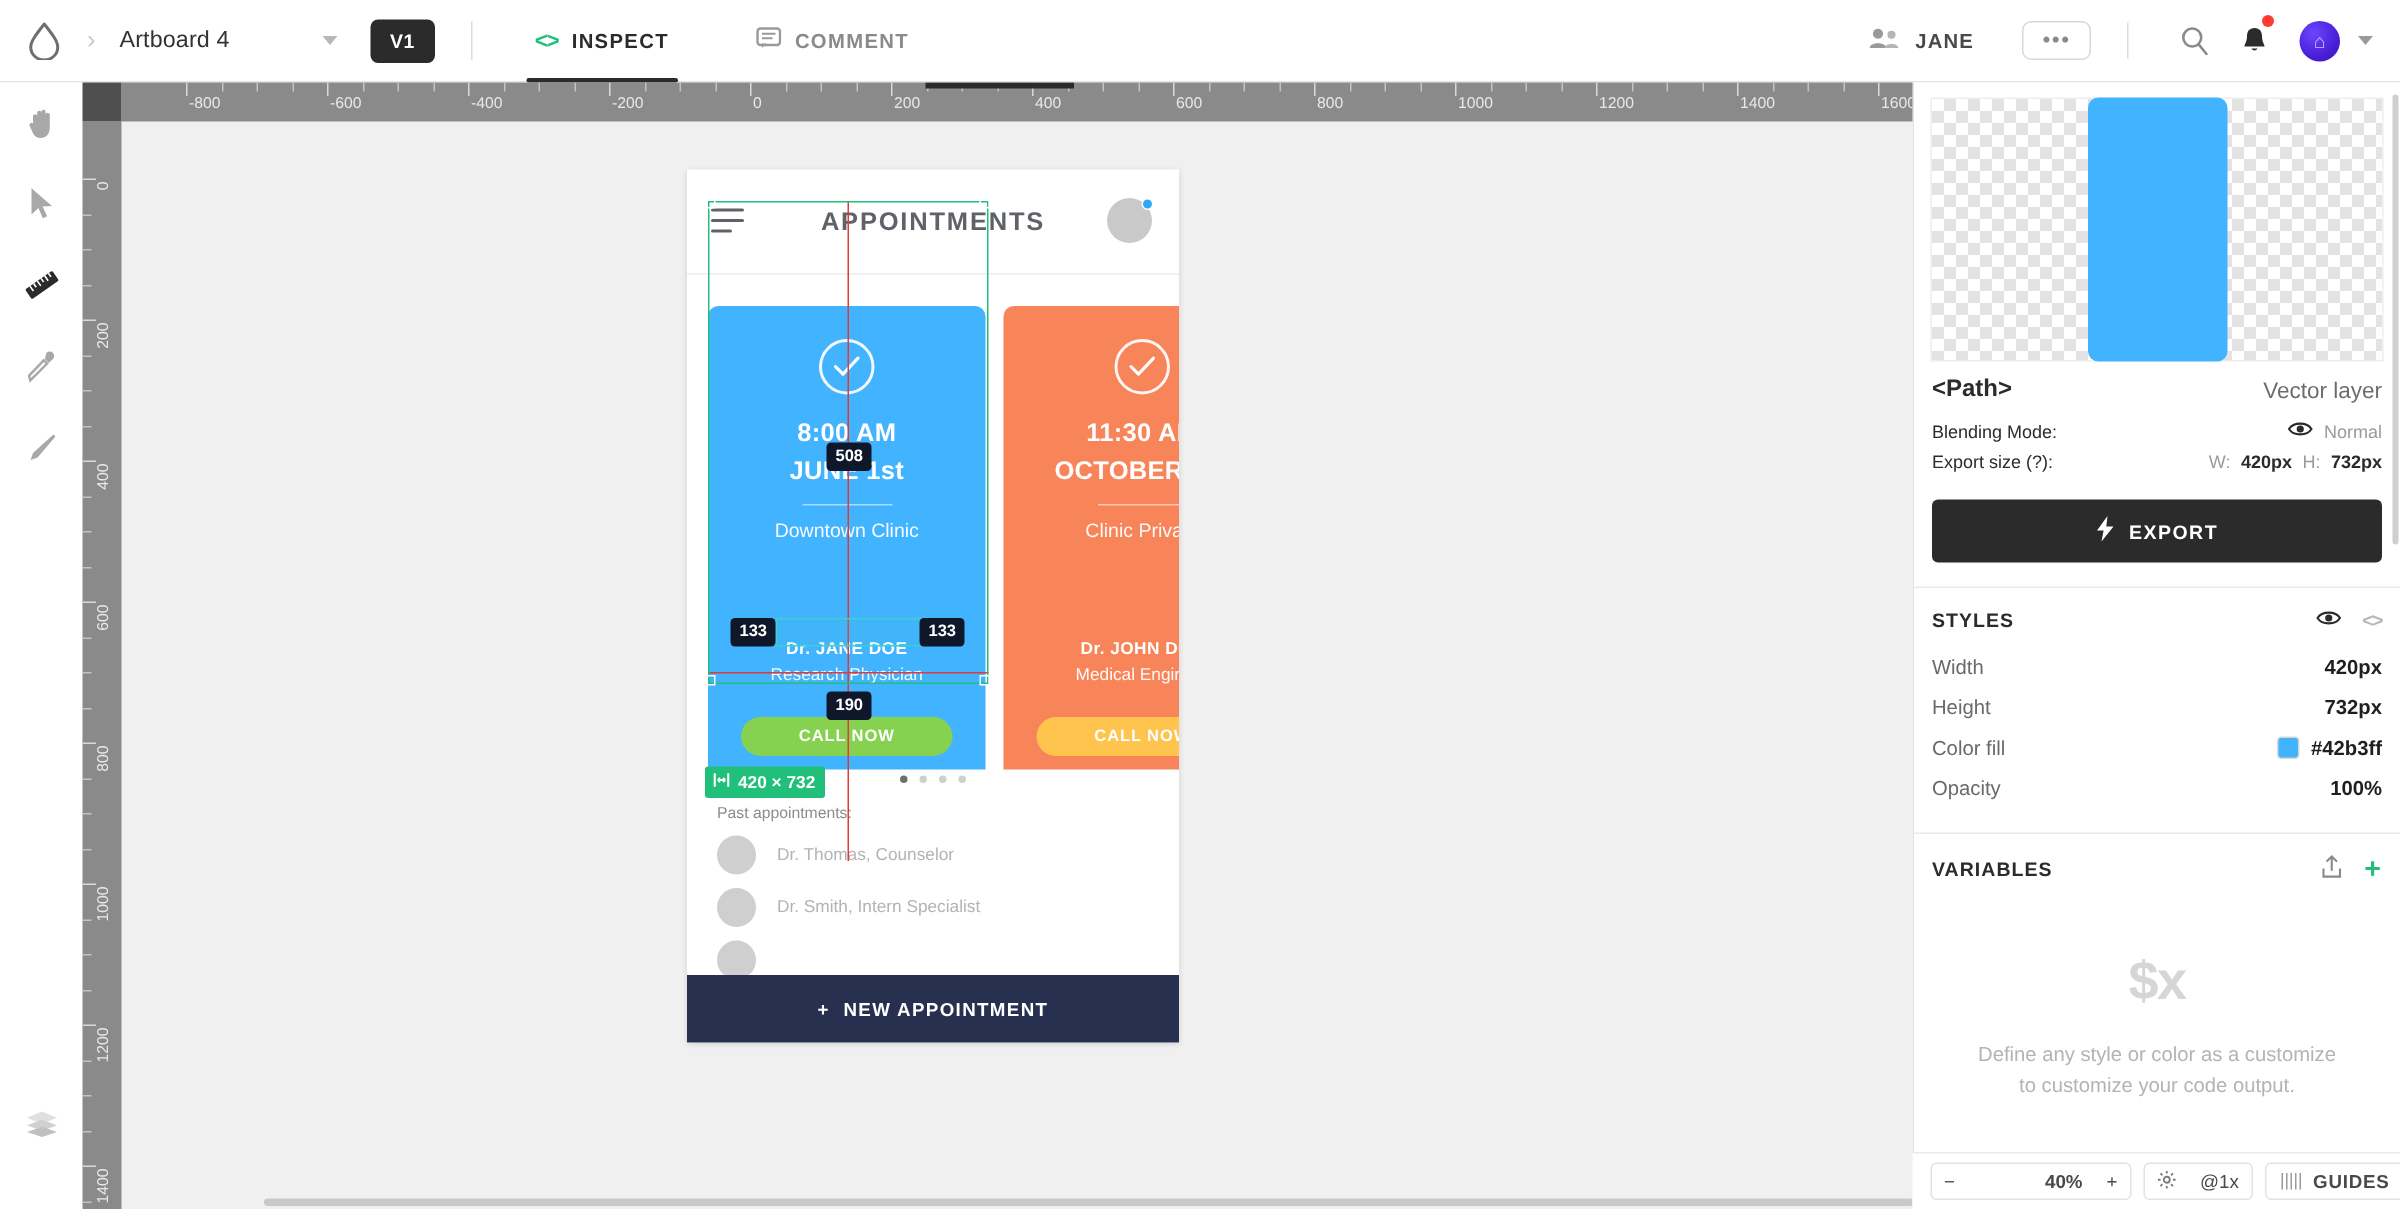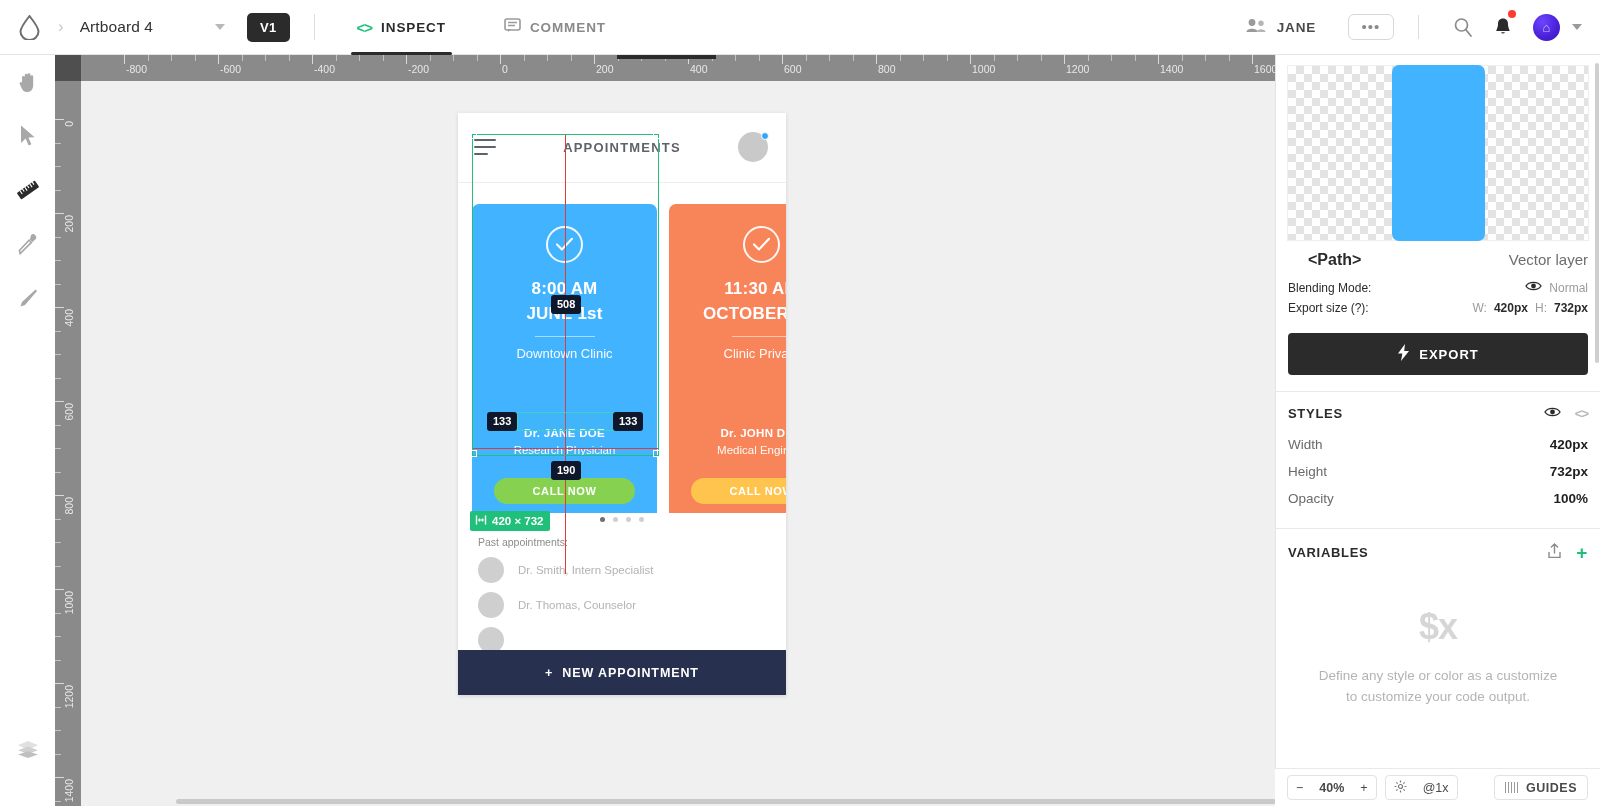--- a/index.html
+++ b/index.html
@@ -131,21 +131,21 @@
   .app-header {
     position: relative; height: 70px; border-bottom: 1px solid #ededed;
     display: flex; align-items: center;
   }
   .burger { position: absolute; left: 16px; top: 26px; }
   .burger i { display: block; height: 2px; background: #5f6369; border-radius: 1px; margin-bottom: 5px; }
   .burger i:nth-child(1) { width: 22px; }
   .burger i:nth-child(2) { width: 22px; }
   .burger i:nth-child(3) { width: 14px; }
   .app-title {
-    width: 100%; text-align: center; font-size: 13px; font-weight: bold;
+    width: 100%; text-align: center; font-size: 17px; font-weight: bold;
     letter-spacing: 1.2px; color: #5f6369;
   }
   .app-avatar {
     position: absolute; right: 18px; top: 19px; width: 30px; height: 30px;
     border-radius: 50%; background: #c9c9c9;
   }
   .app-avatar .dot {
     position: absolute; right: -1px; top: 0px; width: 8px; height: 8px;
     border-radius: 50%; background: #2fa8f5; border: 1.5px solid #fff;
   }
@@ -243,21 +243,21 @@
   .preview {
     height: 176px; border: 1px solid #eee;
     background-image:
       linear-gradient(45deg, #e3e3e3 25%, transparent 25%, transparent 75%, #e3e3e3 75%),
       linear-gradient(45deg, #e3e3e3 25%, #fff 25%, #fff 75%, #e3e3e3 75%);
     background-size: 16px 16px; background-position: 0 0, 8px 8px;
     display: flex; align-items: center; justify-content: center;
   }
   .preview-shape { width: 93px; height: 176px; background: #42b3ff; border-radius: 7px; }
   .panel-pad { padding: 0 12px; }
-  .row-head { display: flex; align-items: flex-start; padding: 4px 0 8px; margin-left: 20px; }
+  .row-head { display: flex; align-items: flex-end; padding: 4px 0 8px; }
   .path-name { font-size: 16px; font-weight: bold; color: #2b2b2b; }
   .layer-kind { margin-left: auto; font-size: 15px; color: #6d6d6d; }
   .inforow {
     display: flex; align-items: center; font-size: 12px; color: #3d3d3d;
     padding: 3px 0;
   }
   .inforow .k { color: #2b2b2b; }
   .inforow .right-grp { margin-left: auto; display: flex; align-items: center; gap: 7px; }
   .muted { color: #9b9b9b; }
   .bold { font-weight: bold; color: #2b2b2b; }
@@ -296,21 +296,21 @@
   .bottombar {
     position: absolute; right: 0; bottom: 0; width: 325px; height: 38px;
     background: #fff; border-top: 1px solid #e9e9e9;
     display: flex; align-items: center; padding: 0 12px; gap: 8px;
   }
   .zoom-grp, .x-grp, .guides-grp {
     border: 1px solid #e2e2e2; border-radius: 4px; height: 25px;
     display: flex; align-items: center; font-size: 12.5px; color: #4a4a4a;
   }
   .zoom-grp span, .x-grp span { padding: 0 8px; cursor: pointer; }
-  .zoom-val { font-weight: bold; min-width: 38px; text-align: center; }
+  .zoom-val { font-weight: bold; min-width: 38px; text-align: center; margin-left: 44px; }
   .guides-grp { margin-left: auto; padding: 0 10px; gap: 8px; font-weight: bold; letter-spacing: .5px; }
   .guide-lines { display: flex; gap: 1.5px; }
   .guide-lines i { width: 1.5px; height: 11px; background: #9a9a9a; display: block; }
 
   .canvas-hscroll {
     position: absolute; left: 95px; bottom: 2px; width: 1100px; height: 5px;
     background: #c9c9c9; border-radius: 3px;
   }
 </style>
 </head>
@@ -583,25 +583,25 @@
       <div class="pager">
         <i class="on"></i>
         <i></i>
         <i></i>
         <i></i>
       </div>
 
       <div class="past-label">Past appointments:</div>
       <div class="past-item">
         <span class="past-av"></span>
-        <span class="past-name">Dr. Smith, Intern Specialist</span>
+        <span class="past-name">Dr. Thomas, Counselor</span>
       </div>
       <div class="past-item">
         <span class="past-av"></span>
-        <span class="past-name">Dr. Thomas, Counselor</span>
+        <span class="past-name">Dr. Smith, Intern Specialist</span>
       </div>
       <div class="past-item">
         <span class="past-av"></span>
       </div>
 
       <div class="app-footer">
         <span>+</span>
         <span>NEW APPOINTMENT</span>
       </div>
     </div>
@@ -704,20 +704,27 @@
           <span>420px</span>
         </span>
     </div>
     <div class="style-row">
       <span class="k">Height</span>
       <span class="v">
           <span>732px</span>
         </span>
     </div>
     <div class="style-row">
+      <span class="k">Color fill</span>
+      <span class="v">
+        <span class="swatch"></span>
+        <span>#42b3ff</span>
+      </span>
+    </div>
+    <div class="style-row">
       <span class="k">Opacity</span>
       <span class="v">
           <span>100%</span>
         </span>
     </div>
 
     <div class="sec-divider"></div>
     <div class="sec-head">
       <span>VARIABLES</span>
       <span class="acts">

